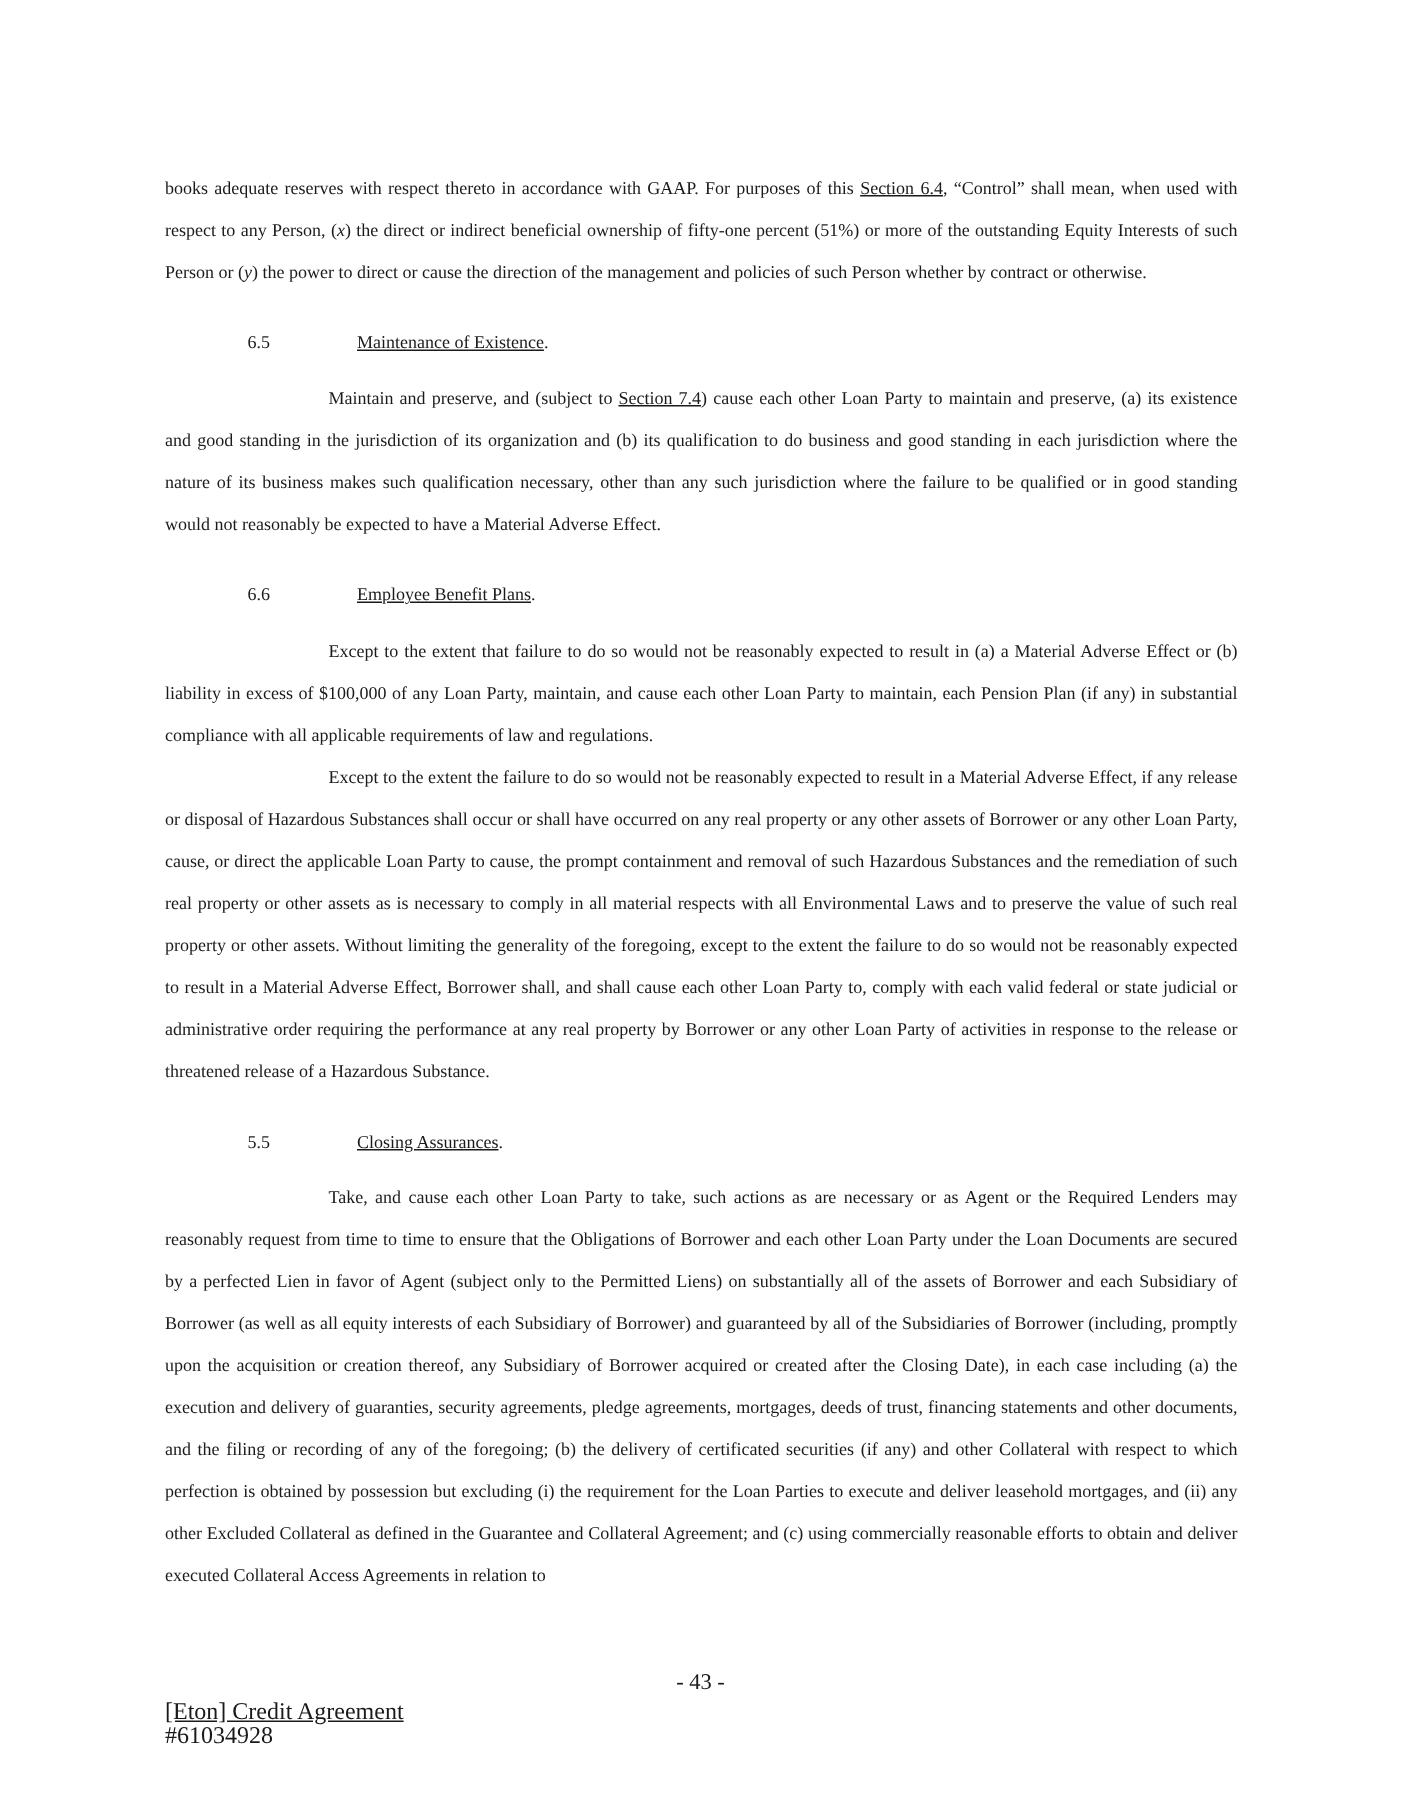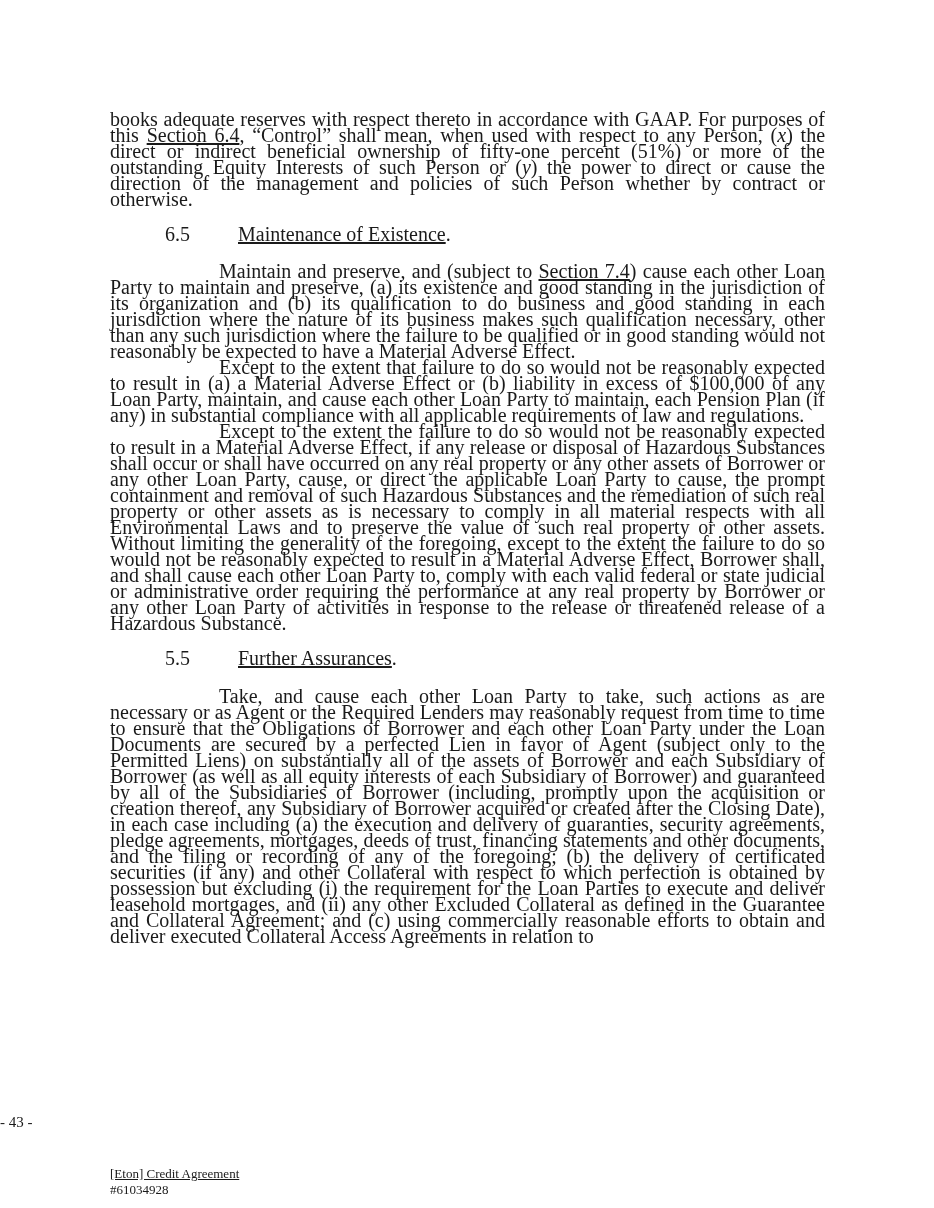--- a/index.html
+++ b/index.html
@@ -13,22 +13,22 @@
     position: relative;
     overflow: hidden;
     font-family: "Liberation Serif", serif;
     color: #1a1a1a;
   }
   .page {
     position: absolute;
     left: 110px;
     top: 111px;
     width: 715px;
-    font-size: 20px;
-    line-height: 16px;
+    font-size: 12px;
+    line-height: 28px;
   }
   .para {
     text-align: justify;
     margin: 0;
   }
   .para.indent {
     text-indent: 109px;
   }
   .heading {
     margin: 19px 0 18px 0;
@@ -44,54 +44,57 @@
     position: absolute;
     left: 109px;
     margin-left: 19px;
   }
   .u { text-decoration: underline; }
   .page-number {
     position: absolute;
     left: 0;
     width: 934px;
     top: 1114px;
-    text-align: left;
+    text-align: center;
     font-size: 15px;
     padding-left: 0px;
   }
   .footer {
     position: absolute;
     left: 110px;
     top: 1134px;
-    font-size: 13px;
+    font-size: 16px;
     line-height: 16px;
-    margin-top: 32px;
   }
   .footer .doc-title { text-decoration: underline; }
 </style>
 </head>
 <body>
 
 <div class="page">
 
   <p class="para"><span>books adequate reserves with respect thereto in accordance with GAAP.  For purposes of this </span><span class="u">Section 6.4</span><span>, “Control” shall mean, when used with respect to any Person, (</span><i>x</i><span>) the direct or indirect beneficial ownership of fifty-one percent (51%) or more of the outstanding Equity Interests of such Person or (</span><i>y</i><span>) the power to direct or cause the direction of the management and policies of such Person whether by contract or otherwise.</span></p>
 
   <div class="heading">
     <span class="num">6.5</span>
     <span class="title"><span class="u">Maintenance of Existence</span><span>.</span></span>
   </div>
   <p class="para indent"><span>Maintain and preserve, and (subject to </span><span class="u">Section 7.4</span><span>) cause each other Loan Party to maintain and preserve, (a)&nbsp;its existence and good standing in the jurisdiction of its organization and (b)&nbsp;its qualification to do business and good standing in each jurisdiction where the nature of its business makes such qualification necessary, other than any such jurisdiction where the failure to be qualified or in good standing would not reasonably be expected to have a Material Adverse Effect.</span></p>
 
+  <div class="heading">
+    <span class="num">6.6</span>
+    <span class="title"><span class="u">Employee Benefit Plans</span><span>.</span></span>
+  </div>
   <p class="para indent">Except to the extent that failure to do so would not be reasonably expected to result in (a) a Material Adverse Effect or (b) liability in excess of $100,000 of any Loan Party, maintain, and cause each other Loan Party to maintain, each Pension Plan (if any) in substantial compliance with all applicable requirements of law and regulations.</p>
 
   <p class="para indent">Except to the extent the failure to do so would not be reasonably expected to result in a Material Adverse Effect, if any release or disposal of Hazardous Substances shall occur or shall have occurred on any real property or any other assets of Borrower or any other Loan Party, cause, or direct the applicable Loan Party to cause, the prompt containment and removal of such Hazardous Substances and the remediation of such real property or other assets as is necessary to comply in all material respects with all Environmental Laws and to preserve the value of such real property or other assets.  Without limiting the generality of the foregoing, except to the extent the failure to do so would not be reasonably expected to result in a Material Adverse Effect, Borrower shall, and shall cause each other Loan Party to, comply with each valid federal or state judicial or administrative order requiring the performance at any real property by Borrower or any other Loan Party of activities in response to the release or threatened release of a Hazardous Substance.</p>
 
   <div class="heading">
     <span class="num">5.5</span>
-    <span class="title"><span class="u">Further Assurances</span><span>.</span></span>
+    <span class="title"><span class="u">Closing Assurances</span><span>.</span></span>
   </div>
   <p class="para indent">Take, and cause each other Loan Party to take, such actions as are necessary or as Agent or the Required Lenders may reasonably request from time to time to ensure that the Obligations of Borrower and each other Loan Party under the Loan Documents are secured by a perfected Lien in favor of Agent (subject only to the Permitted Liens) on substantially all of the assets of Borrower and each Subsidiary of Borrower (as well as all equity interests of each Subsidiary of Borrower) and guaranteed by all of the Subsidiaries of Borrower (including, promptly upon the acquisition or creation thereof, any Subsidiary of Borrower acquired or created after the Closing Date), in each case including (a) the execution and delivery of guaranties, security agreements, pledge agreements, mortgages, deeds of trust, financing statements and other documents, and the filing or recording of any of the foregoing; (b) the delivery of certificated securities (if any) and other Collateral with respect to which perfection is obtained by possession but excluding (i) the requirement for the Loan Parties to execute and deliver leasehold mortgages, and (ii) any other Excluded Collateral as defined in the Guarantee and Collateral Agreement; and (c) using commercially reasonable efforts to obtain and deliver executed Collateral Access Agreements in relation to</p>
 
 </div>
 
 <div class="page-number">- 43 -</div>
 
 <div class="footer">
   <div class="doc-title">[Eton] Credit Agreement</div>
   <div>#61034928</div>

